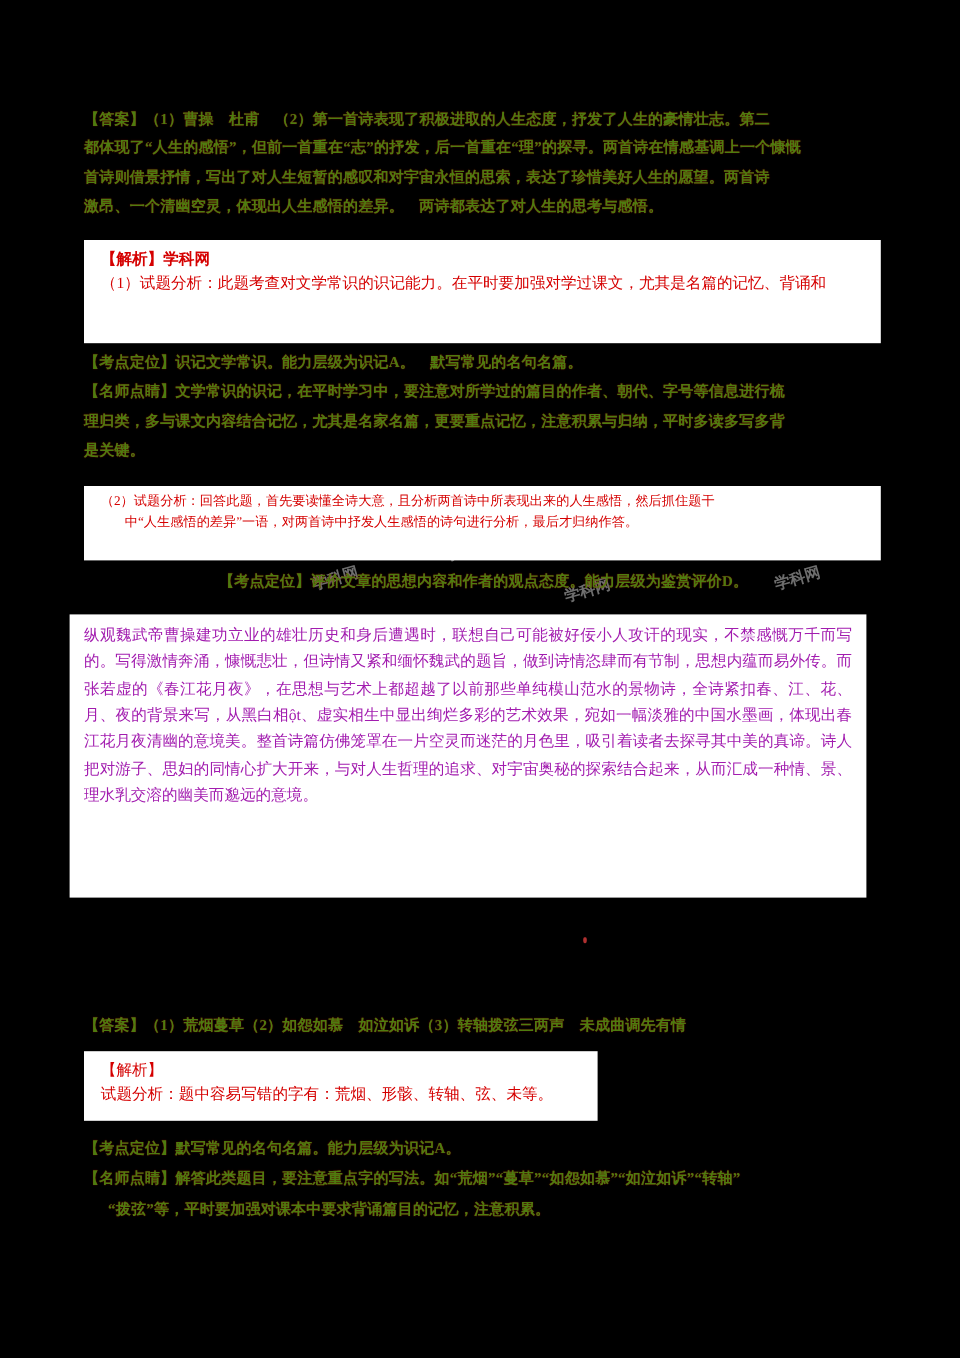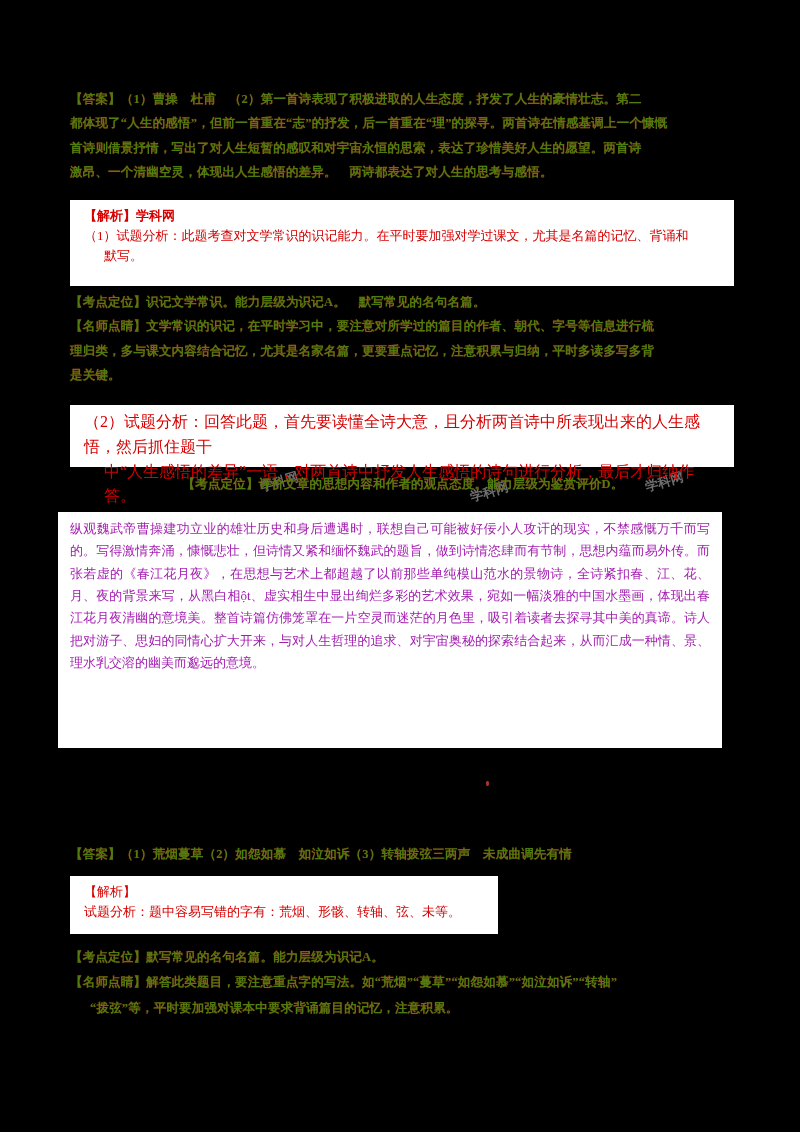--- a/index.html
+++ b/index.html
@@ -59,21 +59,21 @@
   #card-1 .hdr { color: #d50000; font-weight: bold; }
   #card-1 .body { color: #d50000; }
 
   #b-mid-1 { left: 70px; top: 293px; width: 666px; }
   #b-mid-1 .line { margin-bottom: 5px; }
 
   #card-2 {
     left: 70px; top: 405px; width: 664px; height: 62px;
     background: #ffffff;
     padding: 5px 10px 4px 14px;
-    font-size: 16px;
+    font-size: 11px;
     color: #d50000;
   }
 
   #b-mid-2 { left: 70px; top: 475px; width: 666px; text-align: center; }
   #b-mid-2 .line { margin-bottom: 5px; }
 
   #card-3 {
     left: 58px; top: 512px; width: 664px; height: 236px;
     background: #ffffff;
     padding: 6px 12px 6px 12px;
@@ -130,21 +130,20 @@
   <div class="blk red redblock" id="b-answer-top">
     <span class="line">【答案】（1）曹操　杜甫　（2）第一首诗表现了积极进取的人生态度，抒发了人生的豪情壮志。第二</span>
     <span class="line">都体现了“人生的感悟”，但前一首重在“志”的抒发，后一首重在“理”的探寻。两首诗在情感基调上一个慷慨</span>
     <span class="line">首诗则借景抒情，写出了对人生短暂的感叹和对宇宙永恒的思索，表达了珍惜美好人生的愿望。两首诗</span>
     <span class="line">激昂、一个清幽空灵，体现出人生感悟的差异。　两诗都表达了对人生的思考与感悟。</span>
   </div>
 
   <div class="blk white-card" id="card-1">
     <div class="hdr"><span>【解析】</span><span>学科网</span></div>
     <div class="body">（1）试题分析：此题考查对文学常识的识记能力。在平时要加强对学过课文，尤其是名篇的记忆、背诵和</div>
-    <div class="body ind-2">默写。</div>
     <div class="wm wm-a">学科网</div>
     <div class="wm wm-b">学科网</div>
     <div class="wm wm-c">学科网</div>
     <div class="wm wm-d">学科网</div>
     <div class="wm wm-e">学科网</div>
     <div class="wm wm-f">学科网</div>
     <div class="wm wm-g">学科网</div>
   </div>
 
   <div class="blk red redblock" id="b-mid-1">

